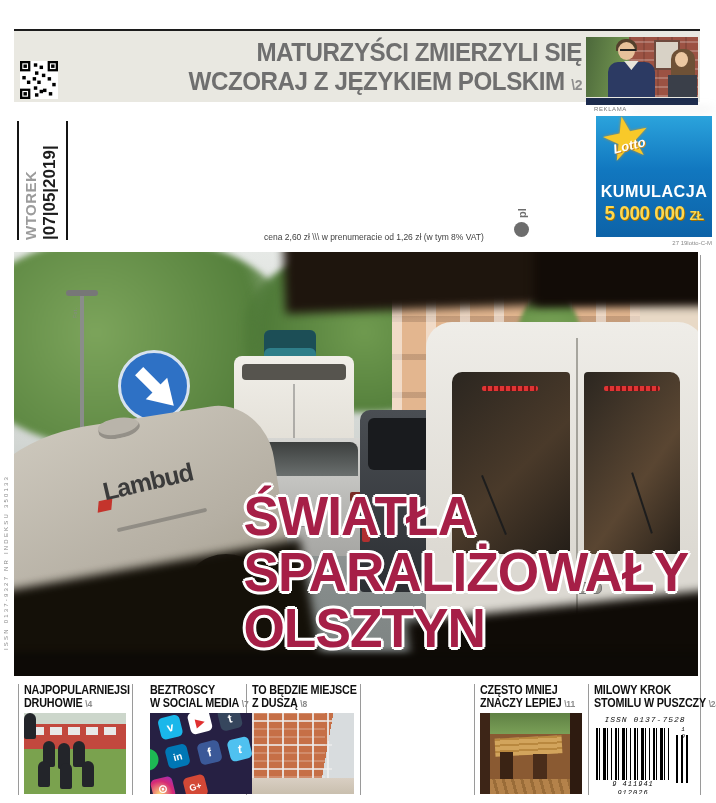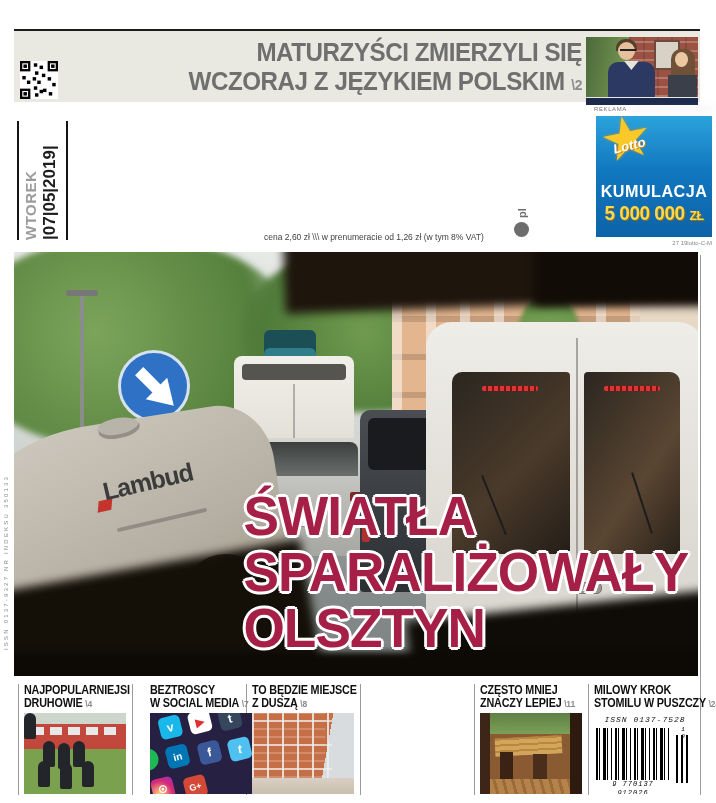--- a/index.html
+++ b/index.html
@@ -428,19 +428,19 @@
   </div>
 
   <div class="tz tz6">
     <div class="t-head">
       <span>MILOWY KROK</span><br>
       <span>STOMILU W PUSZCZY</span><span class="t-ref">\24</span>
     </div>
     <div class="t-img s-issn">
       <i class="issn-label">ISSN 0137-7528</i>
       <i class="bars"></i>
-      <i class="bars-digits">9 770137 912026</i>
+      <i class="bars-digits">9 411941 912026</i>
       <i class="addon"></i>
       <i class="addon-num">1 9</i>
     </div>
   </div>
 
 </div>
 
 </body></html>

